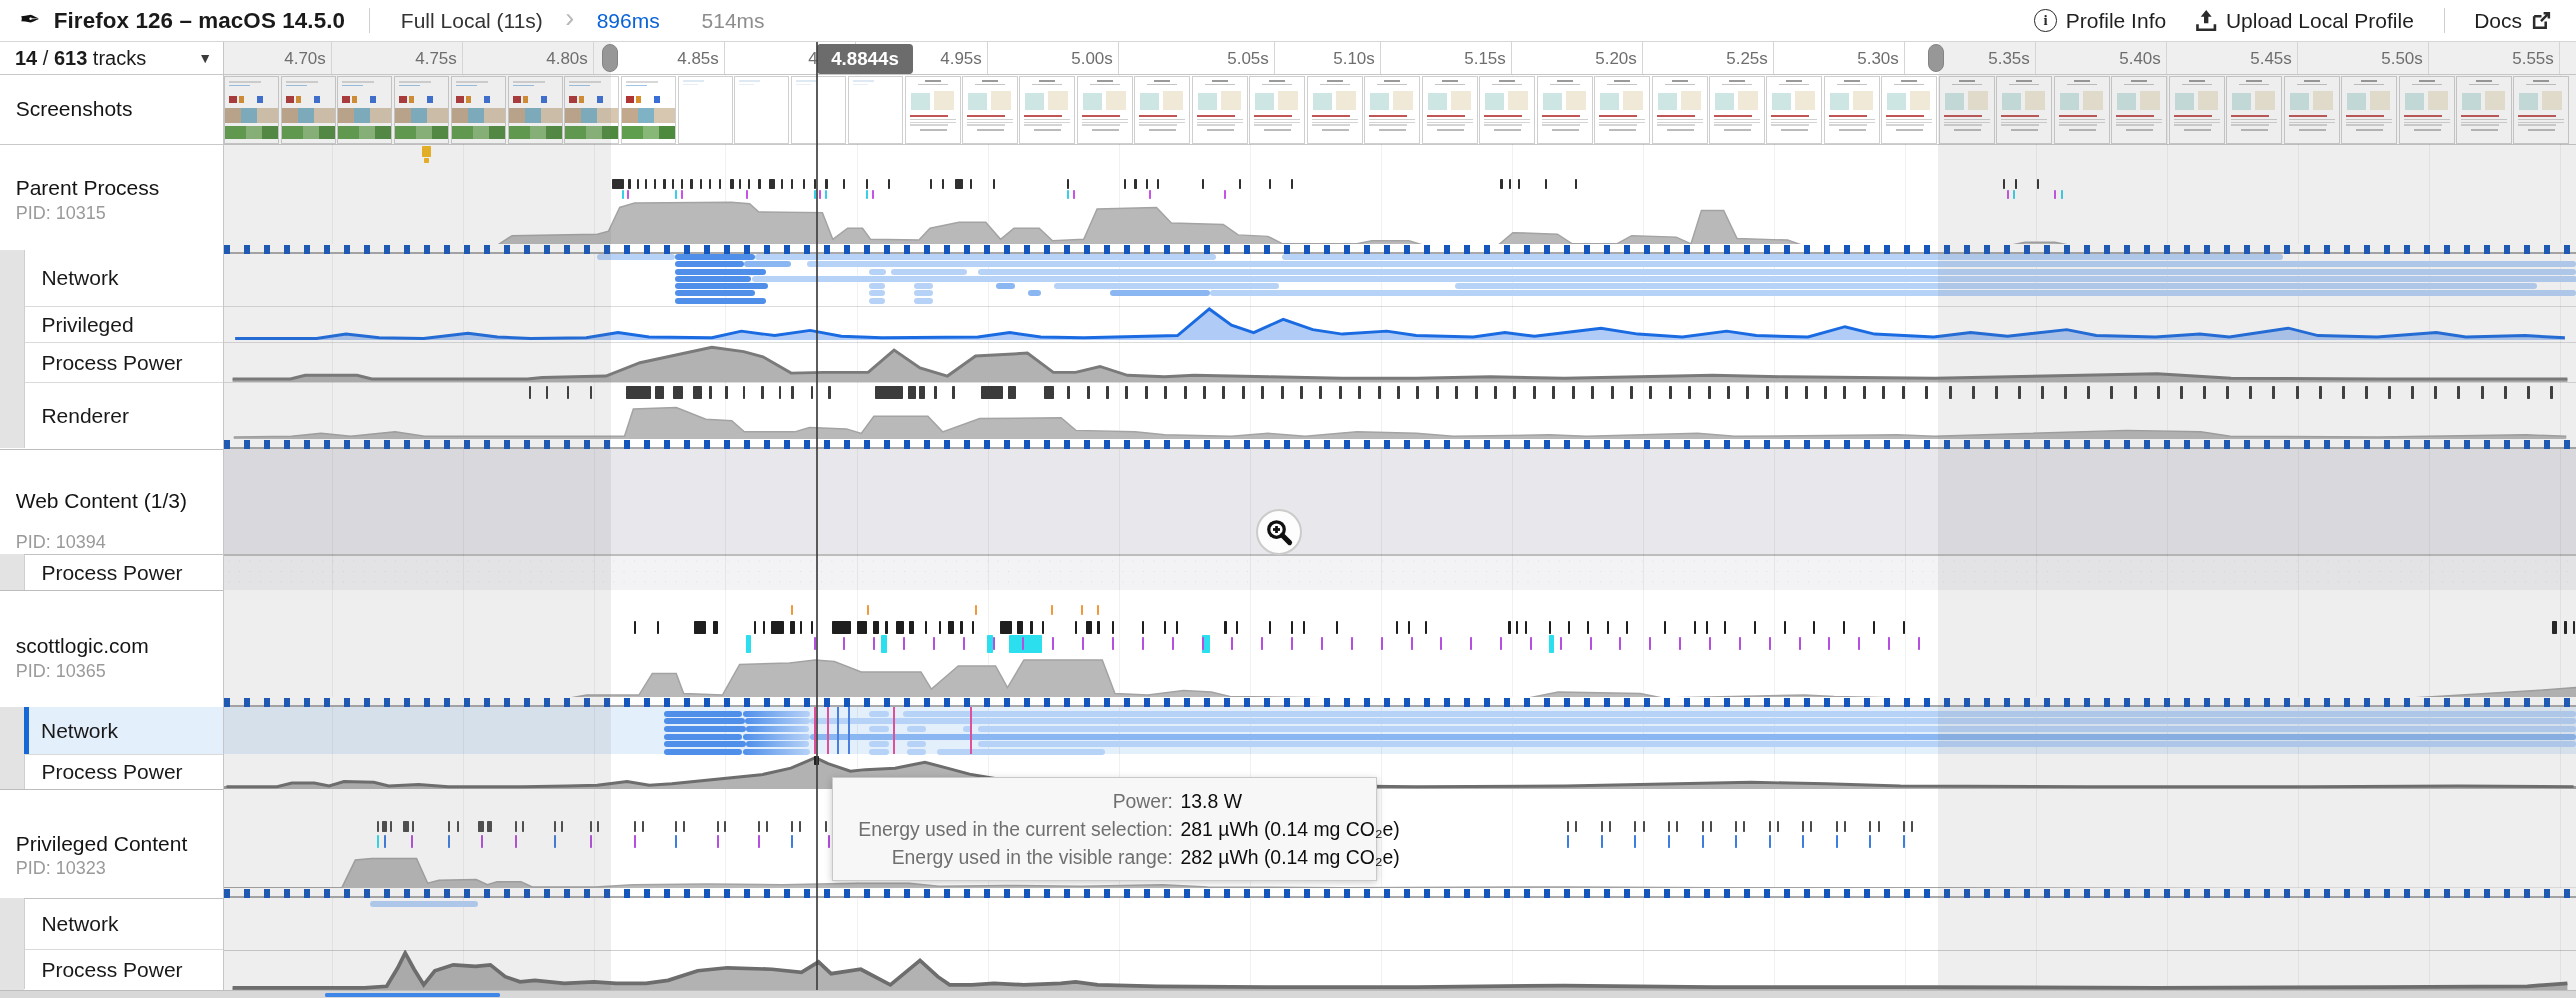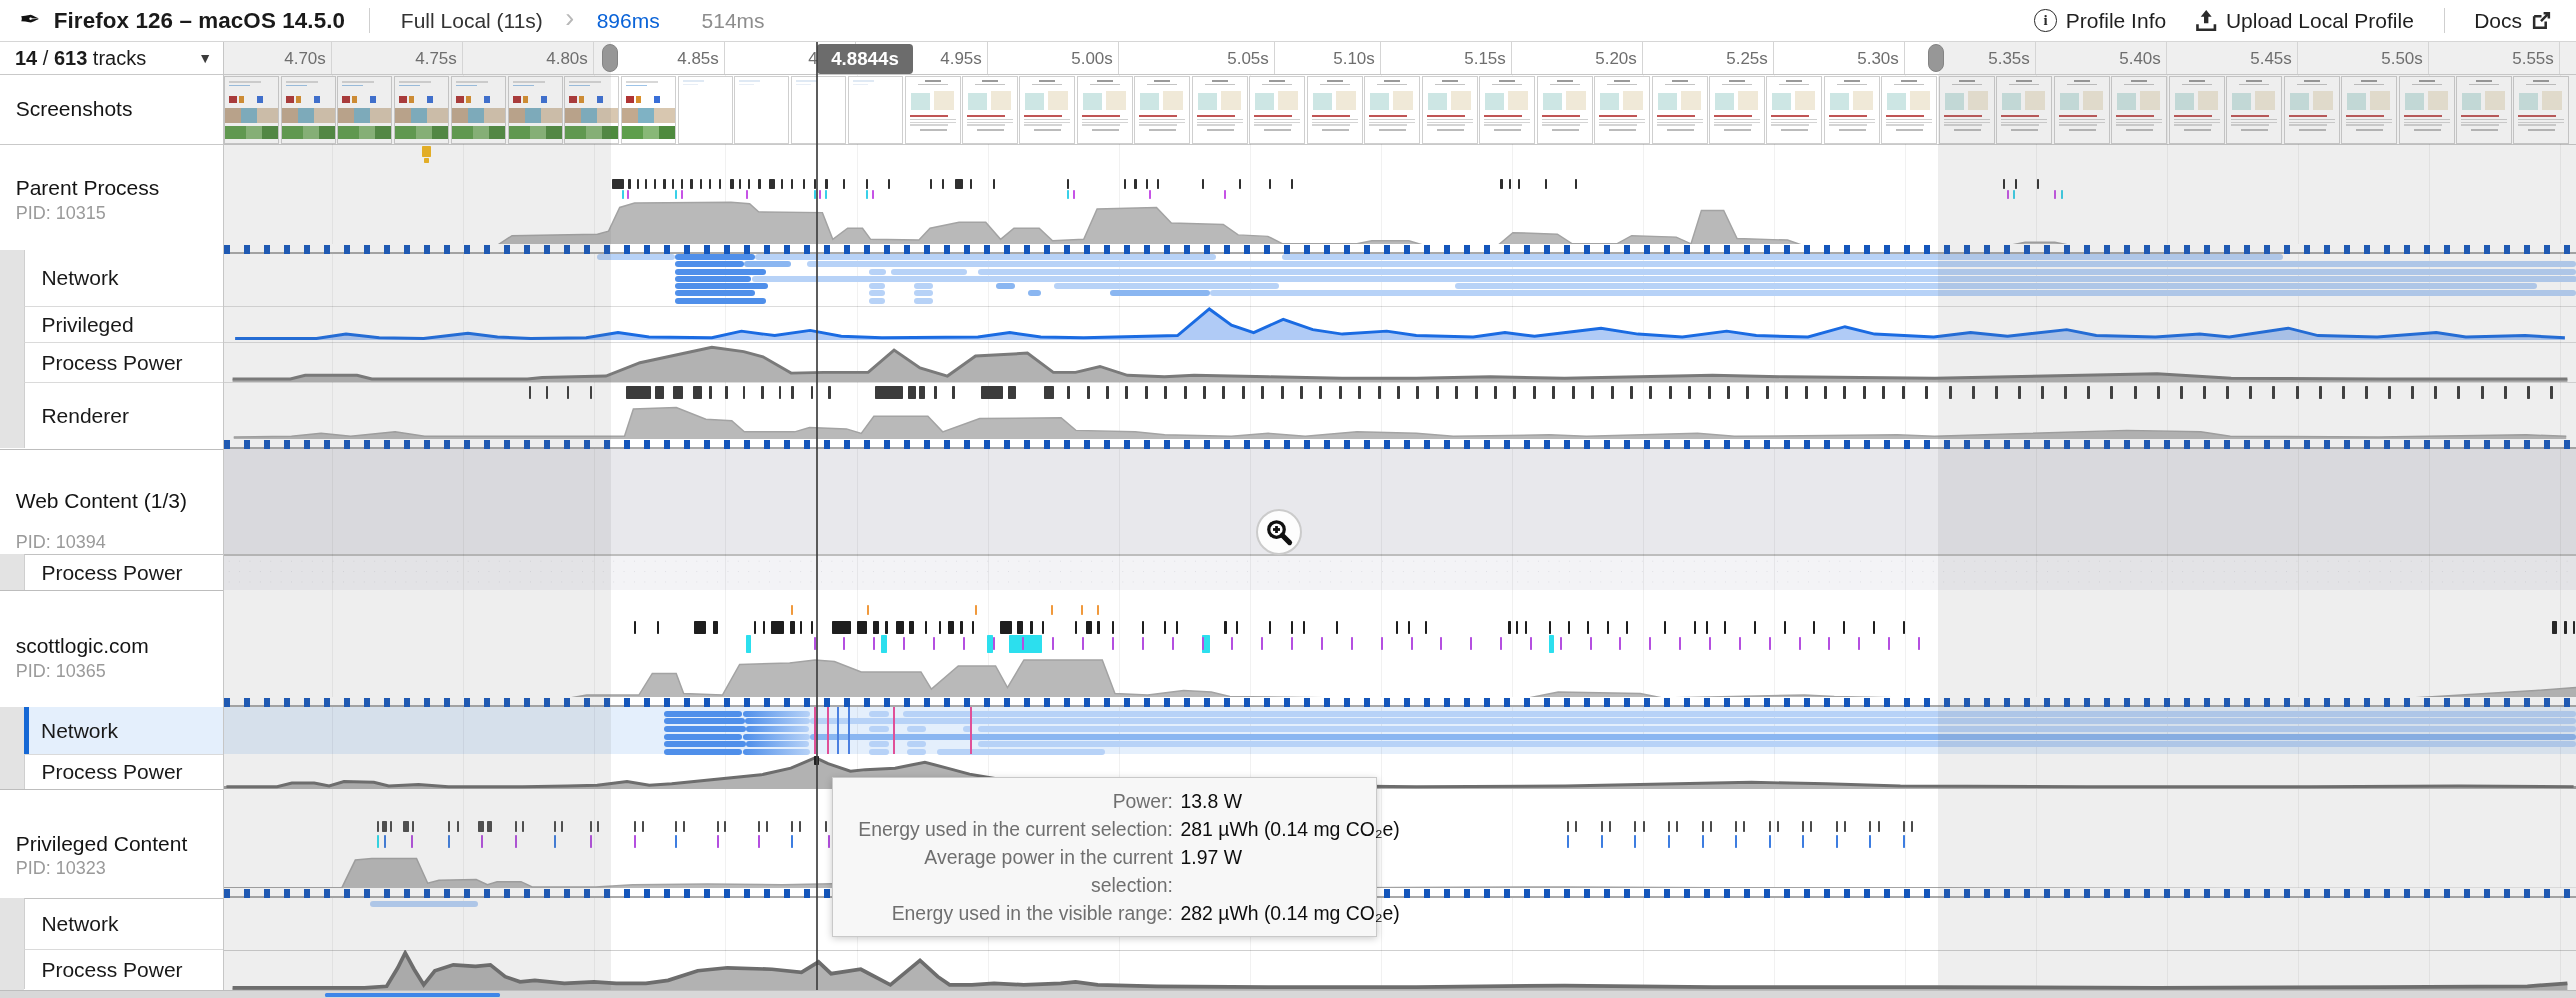--- a/index.html
+++ b/index.html
@@ -1165,24 +1165,20 @@
   <div id="tooltip">
     <div class="tt-row">
         <span class="tt-label">Power:</span>
         <span class="tt-value">13.8 W</span>
       </div>
     <div class="tt-row">
         <span class="tt-label">Energy used in the current selection:</span>
         <span class="tt-value">281 µWh (0.14 mg CO₂e)</span>
       </div>
     <div class="tt-row">
-        <span class="tt-label">Average power in the current selection:</span>
-        <span class="tt-value">1.97 W</span>
-      </div>
-    <div class="tt-row">
         <span class="tt-label">Energy used in the visible range:</span>
         <span class="tt-value">282 µWh (0.14 mg CO₂e)</span>
       </div>
   </div>
 
   <div id="bottombar">
     <div id="bottom-blue" style="left: 325px; width: 175px;"></div>
   </div>
 
 </div>

